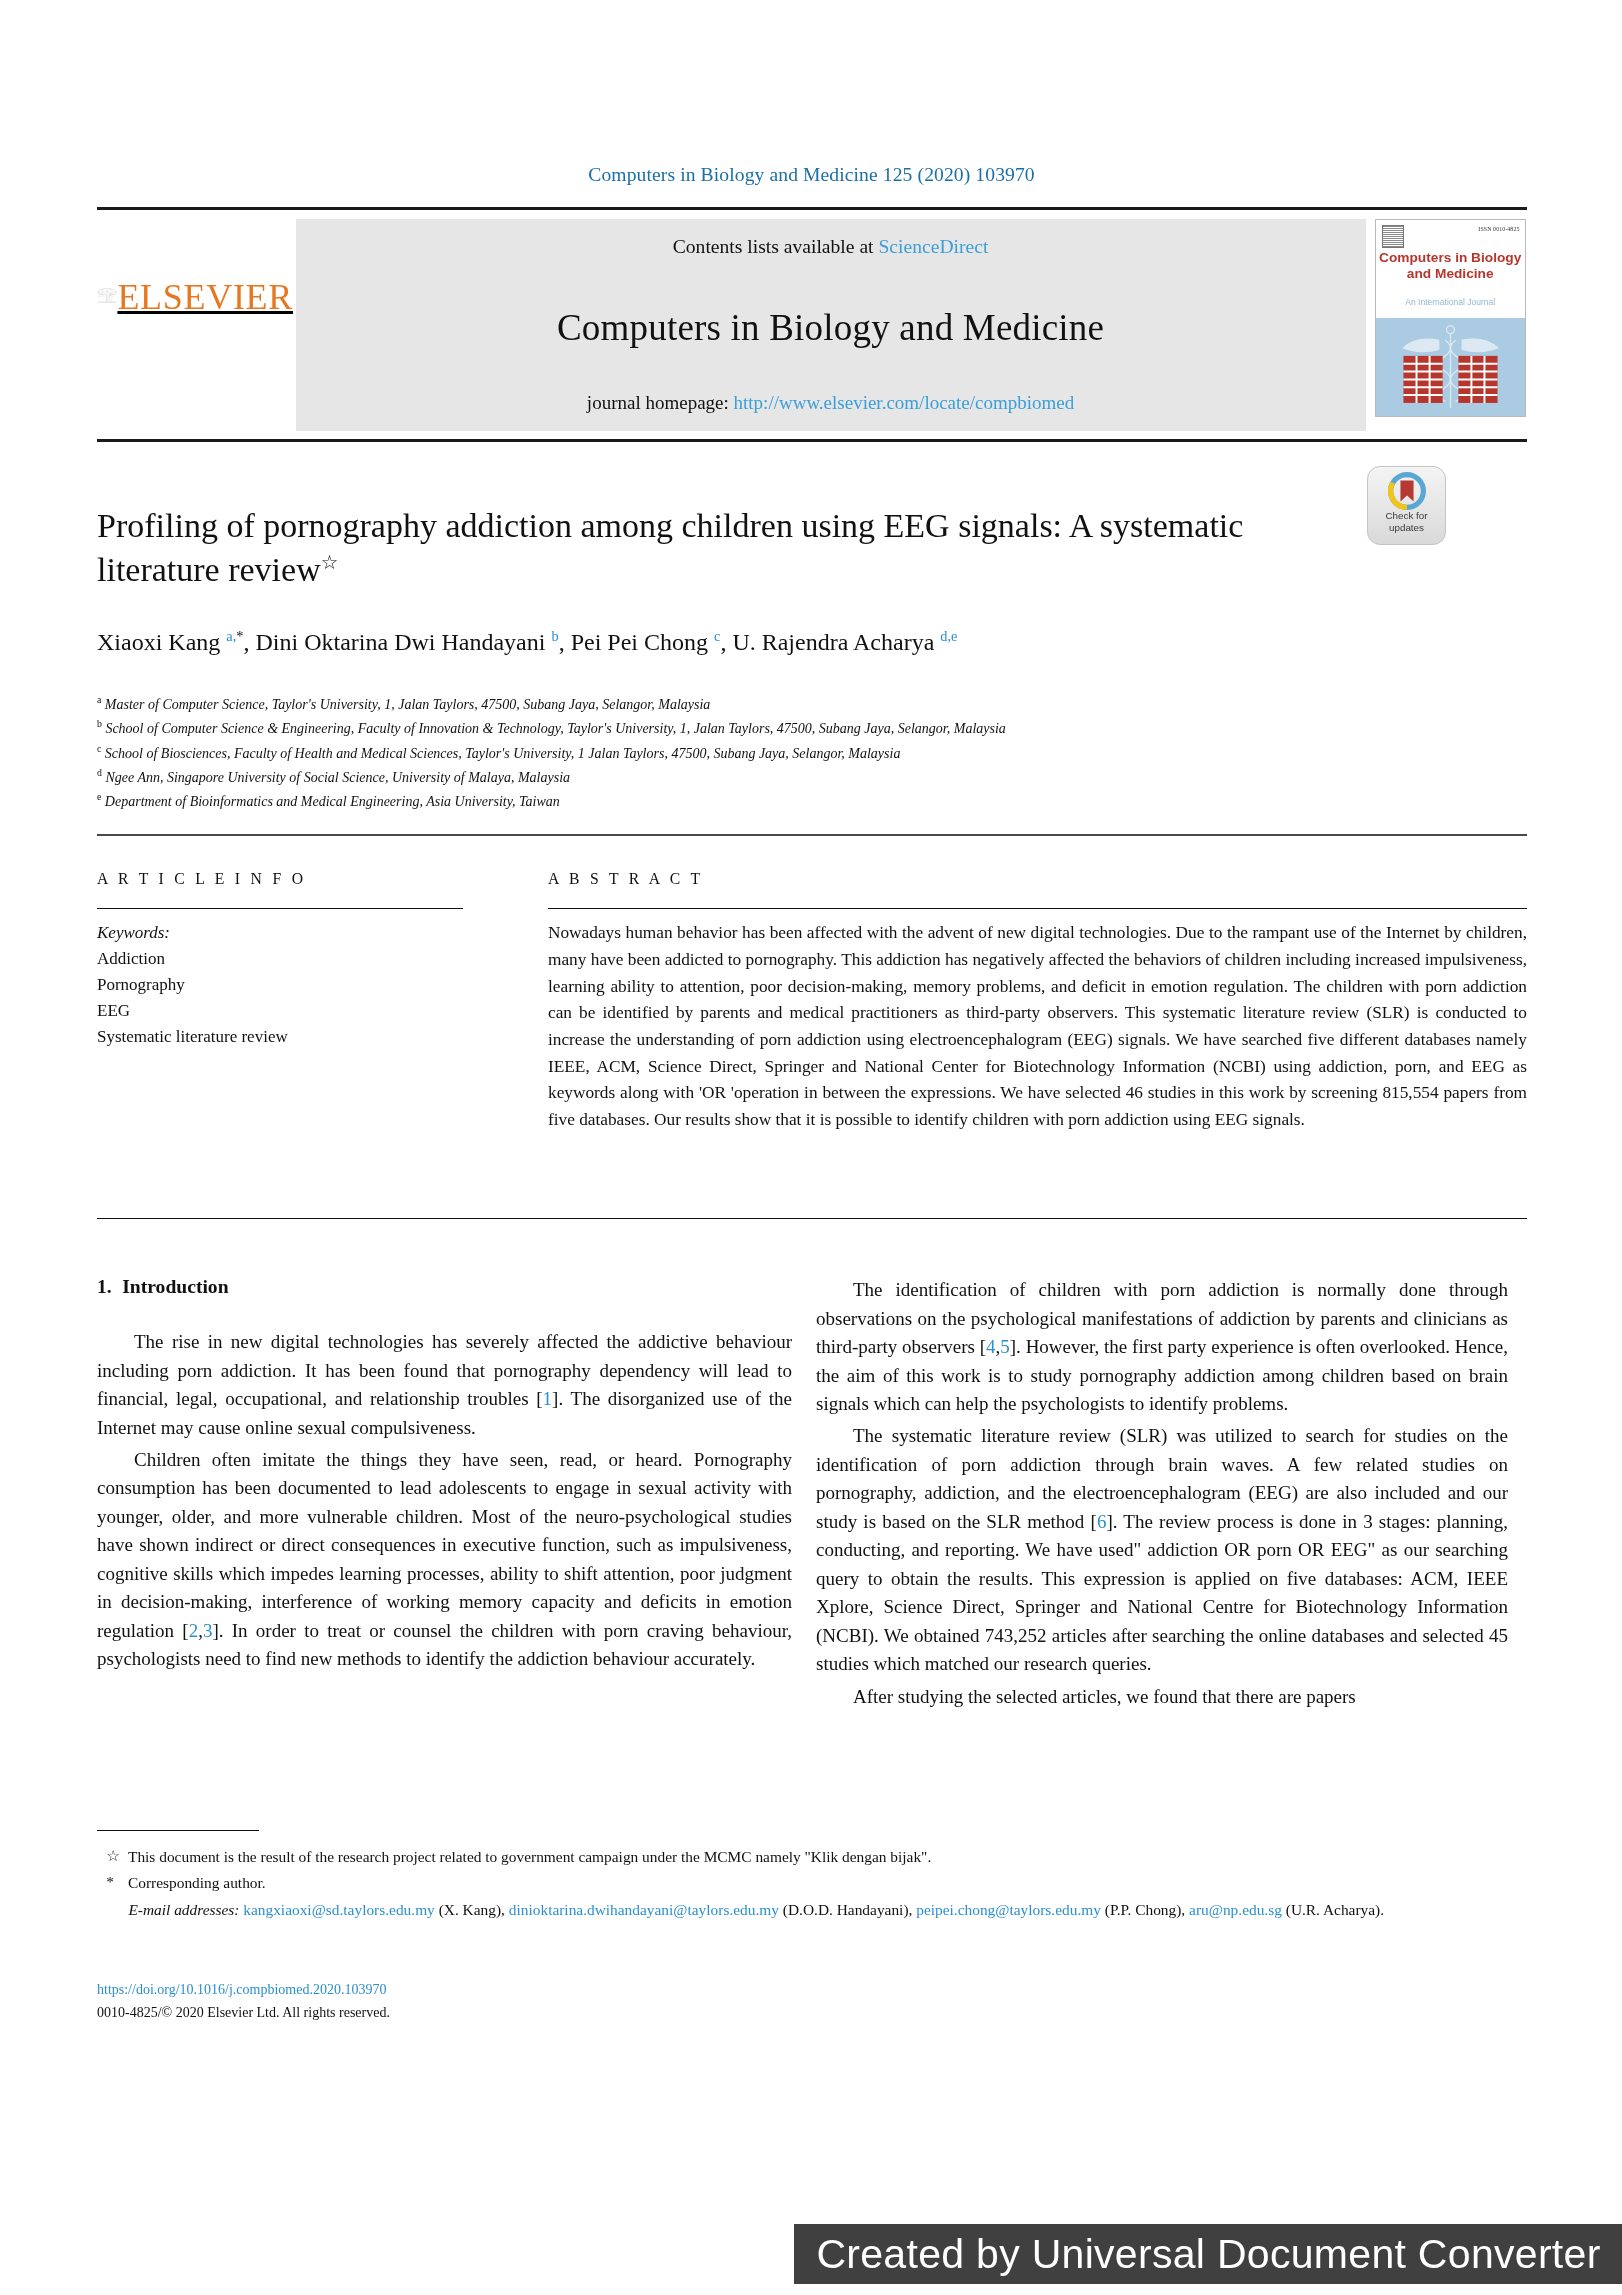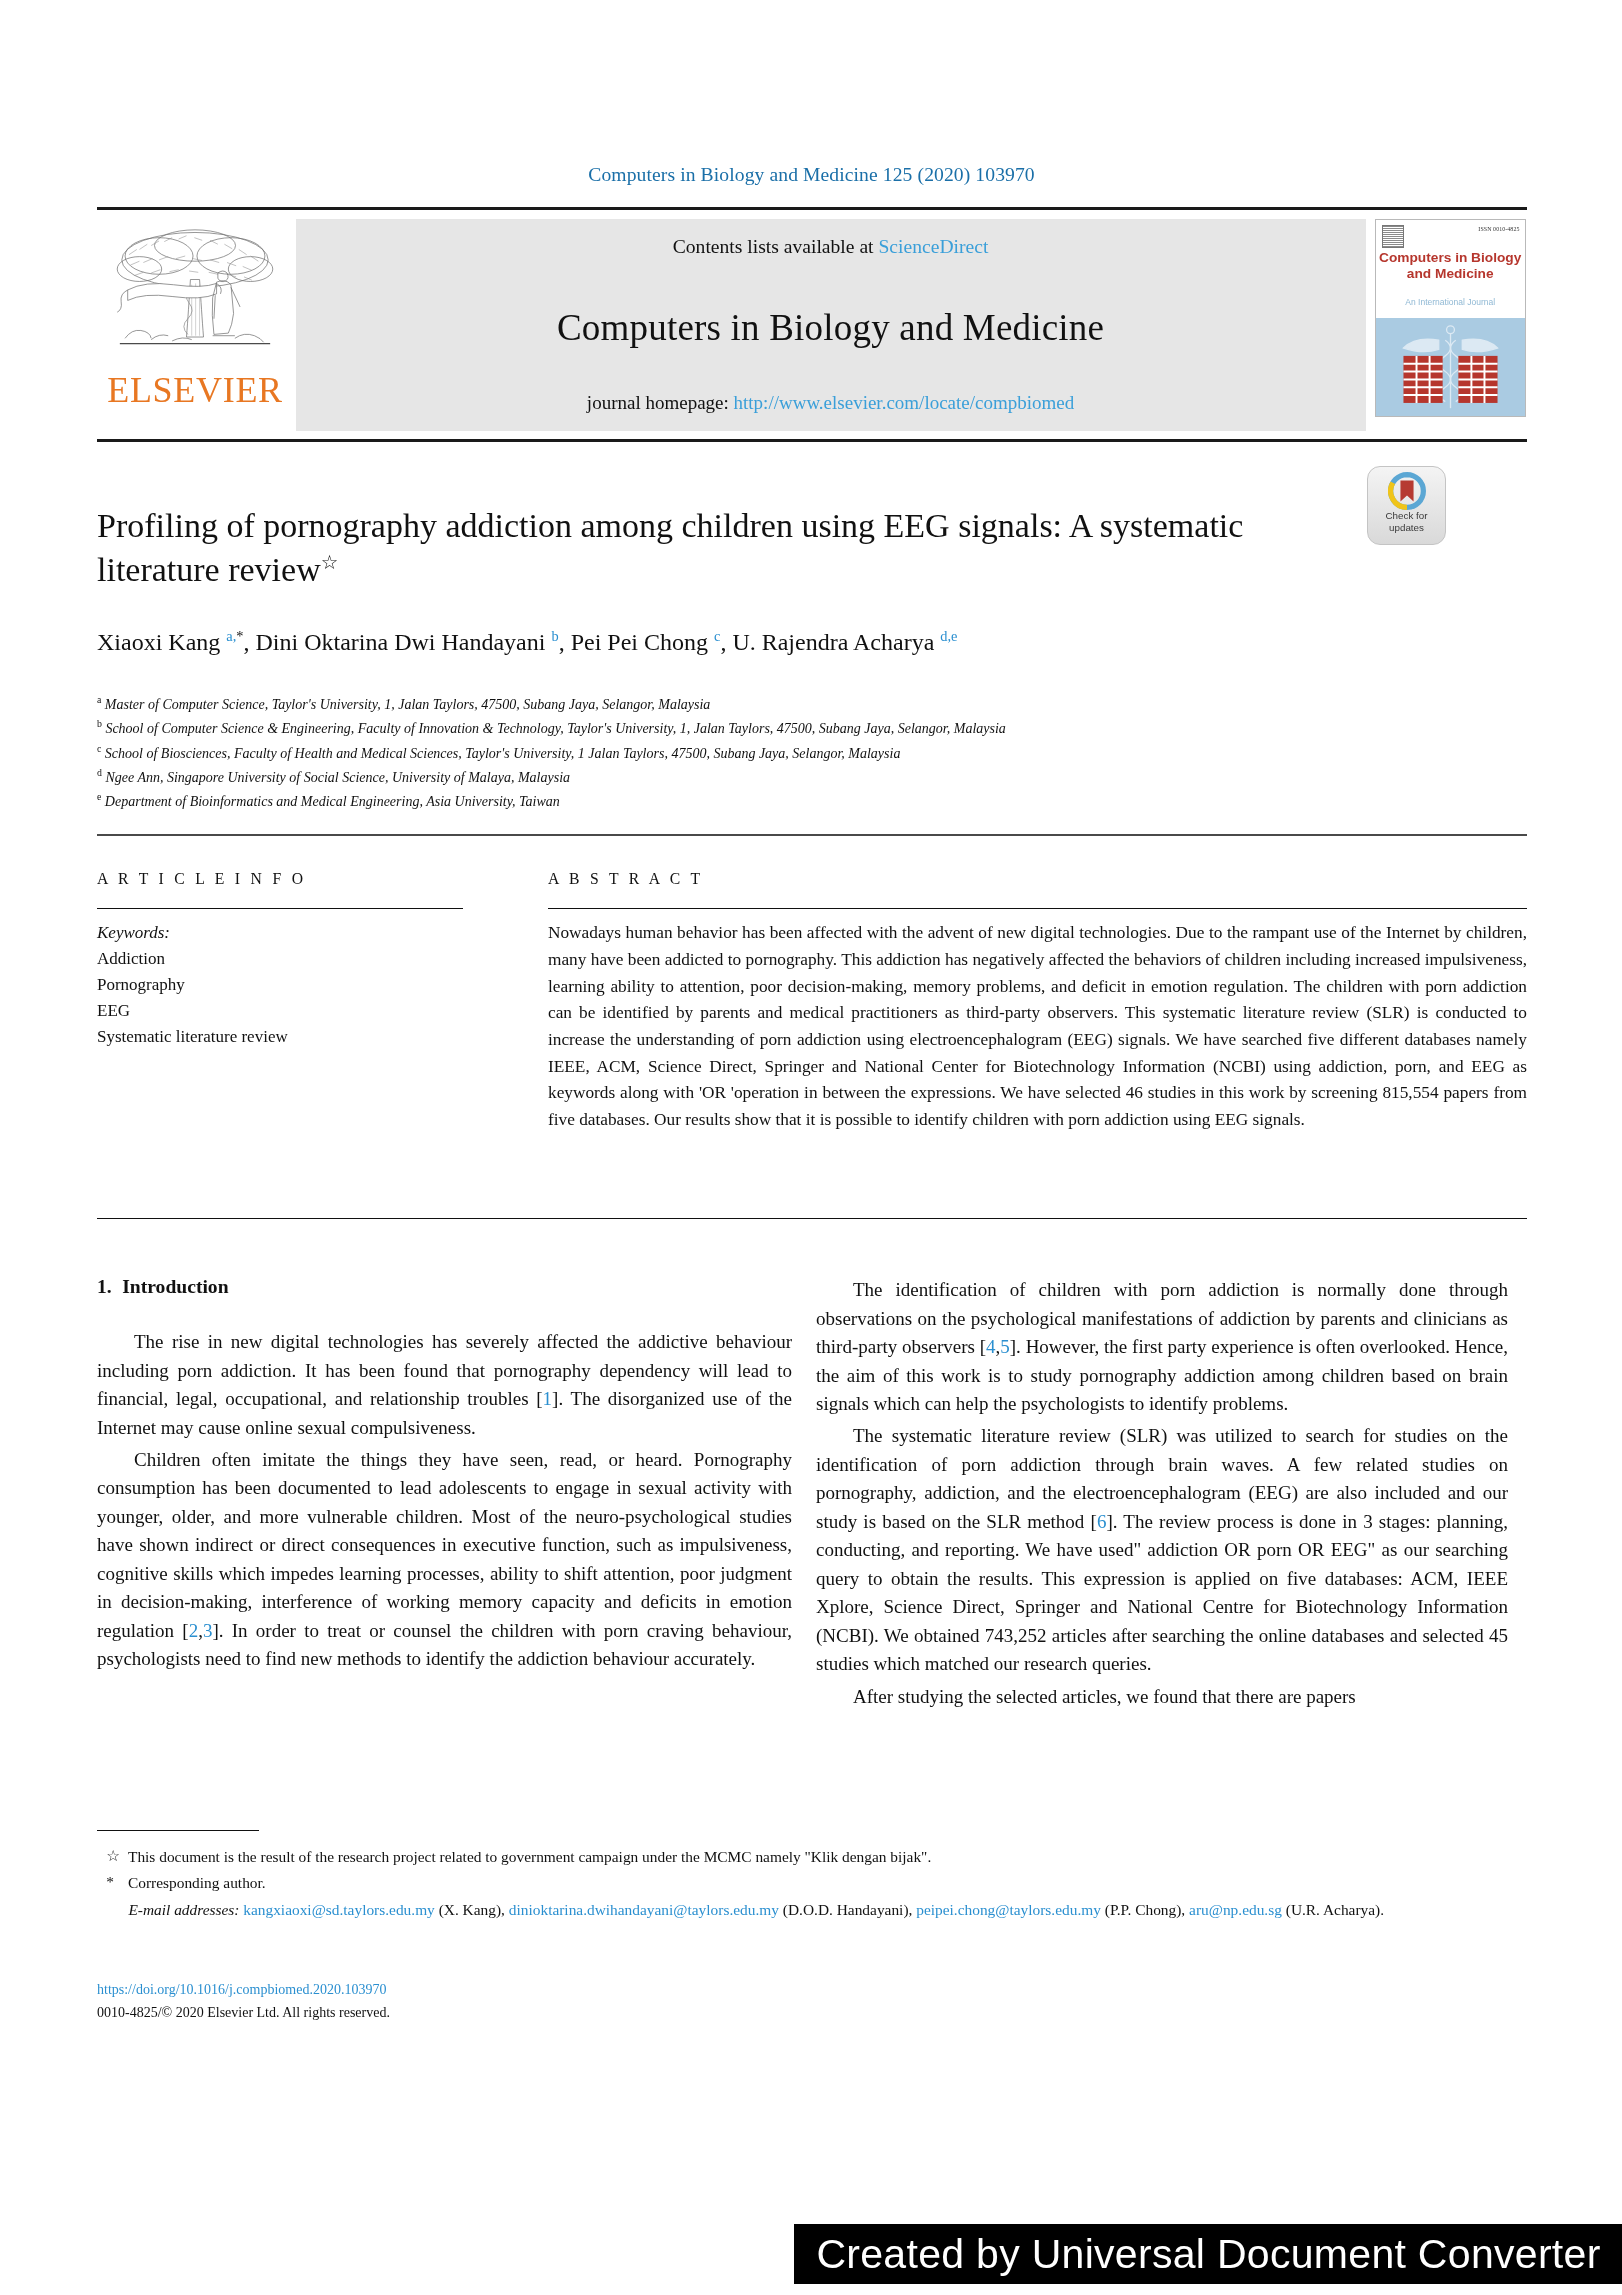--- a/index.html
+++ b/index.html
@@ -52,24 +52,25 @@
     display: flex;
     width: 100%;
     padding: 9.2px 0 7.9px 0;
     align-items: flex-start;
   }
 
   .elsevier-block {
     width: 196px;
     flex: 0 0 196px;
     display: flex;
-    flex-direction: column;
+    flex-direction: row;
     align-items: center;
     justify-content: flex-start;
     padding-top: 2.6px;
+    text-decoration: underline;
   }
   .elsevier-tree { width: 164px; height: 149px; }
   .elsevier-word {
     font-family: "Liberation Serif", serif;
     color: #e87722;
     font-size: 36px;
     letter-spacing: 0.7px;
     line-height: 1;
     margin-top: 1.3px;
     font-weight: 400;
@@ -321,21 +322,21 @@
   }
   .pubinfo .doi { color: #2a8fd0; }
 
   
   .watermark {
     position: absolute;
     left: 794px;
     top: 2224px;
     width: 829px;
     height: 60px;
-    background: #000000;
+    background: #404040;
     color: #ffffff;
     font-family: "Liberation Sans", sans-serif;
     font-size: 41px;
     line-height: 60px;
     text-align: center;
     white-space: nowrap;
     letter-spacing: 0.3px;
   }
 </style>
 </head>

